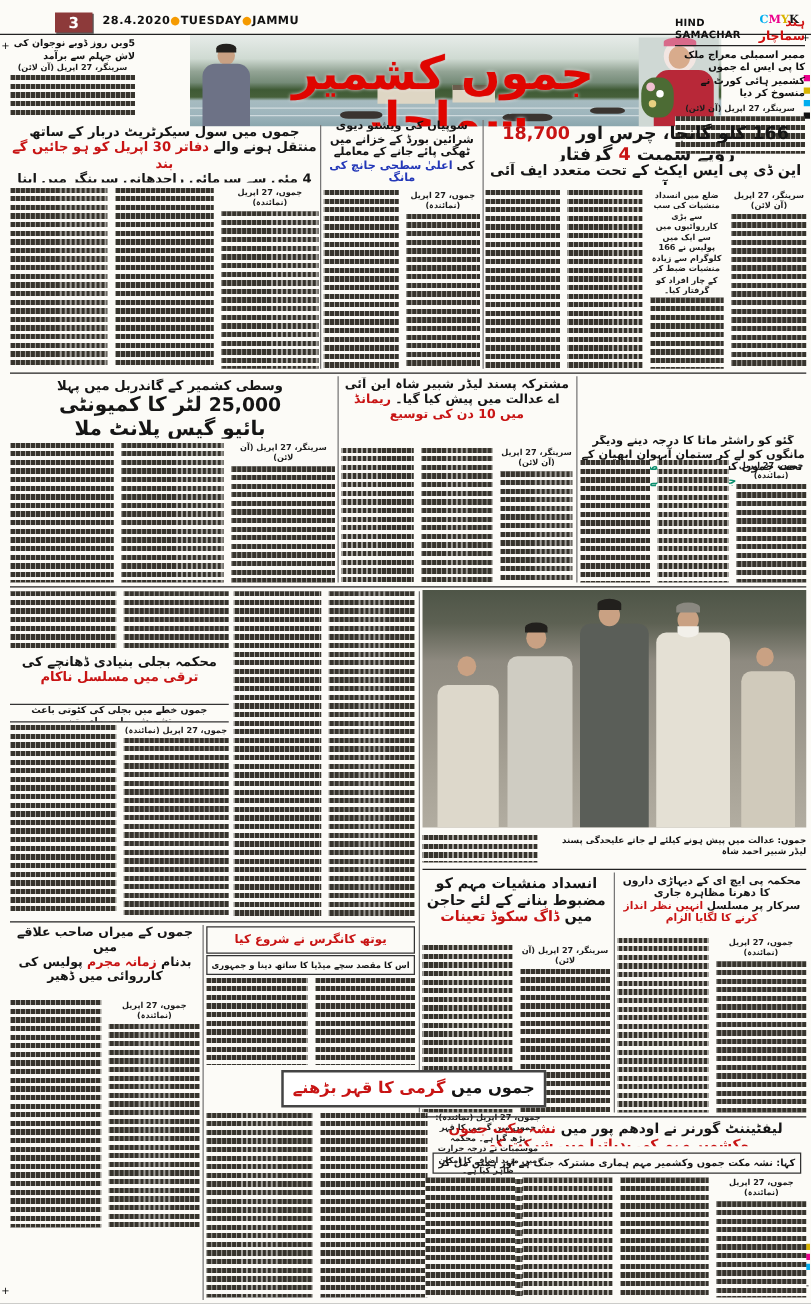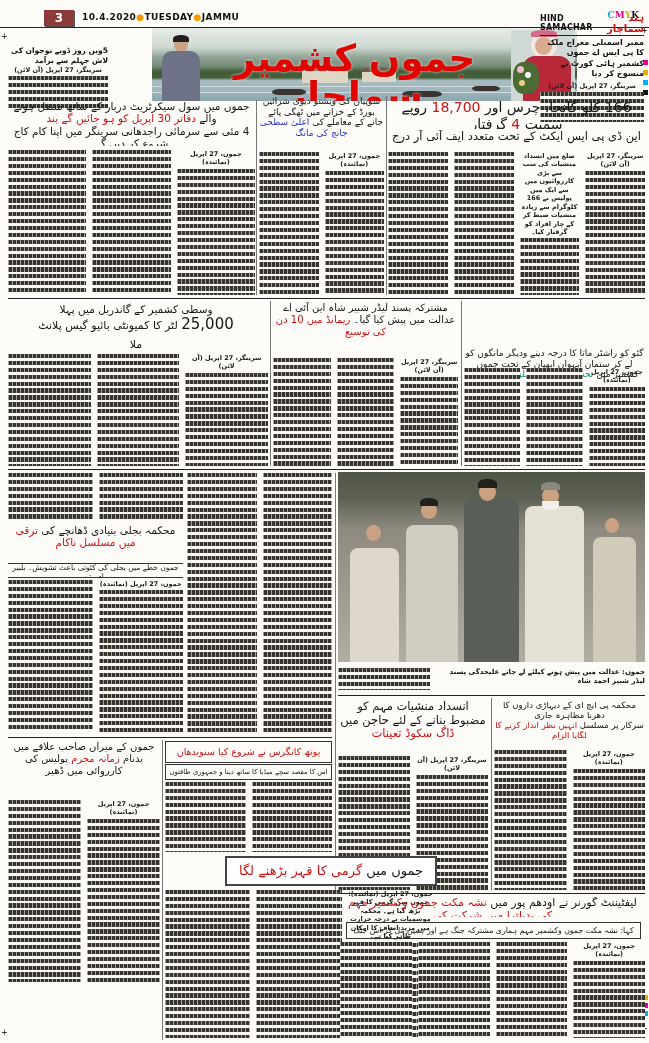--- a/index.html
+++ b/index.html
@@ -1,19 +1,19 @@
 <!DOCTYPE html>
 <html><head>
 <meta charset="utf-8">
 <style>
   html,body{margin:0;padding:0;background:#888;}
   #paper{position:relative;width:649px;height:1043px;background:#fcfbf7;overflow:hidden;
          font-family:"DejaVu Sans",sans-serif;}
   .s{position:absolute;}
-  .hl{font-family:"DejaVu Sans",sans-serif;font-weight:normal;color:#151515;direction:rtl;
+  .hl{font-family:"DejaVu Sans",sans-serif;font-weight:bold;color:#151515;direction:rtl;
       text-align:center;line-height:1.18;overflow:hidden;}
   .red{color:#c81414;}
   .teal{color:#0b8f6e;}
   .blue{color:#2438b8;}
   .cols{position:absolute;display:flex;flex-direction:row-reverse;gap:6px;}
   .c{flex:1 1 0;display:flex;flex-direction:column;min-width:0;}
   .dl{font-size:6.5px;direction:rtl;text-align:center;color:#1d1d1d;line-height:1.3;
       margin-bottom:2px;font-weight:bold;}
   .tx{flex:1;background-image:
         repeating-linear-gradient(90deg, rgba(252,251,247,.55) 0 1px, rgba(252,251,247,0) 1px 4px),
@@ -35,21 +35,21 @@
   .boat{position:absolute;background:#3a3430;border-radius:40%/100%;}
   .hboat{position:absolute;background:#ded6c4;border-top:4px solid #6a5c4c;}
   .mtitle{position:absolute;direction:rtl;text-align:center;font-weight:bold;color:#e00500;
           font-size:37px;text-shadow:0 0 3px rgba(255,255,255,.9),0 0 1px #7a0000;line-height:1;}
   .head{position:absolute;border-radius:50%;background:#c9a183;}
   .hair{position:absolute;border-radius:50% 50% 0 0;background:#22201d;}
   
   .brandrow{display:flex;align-items:baseline;justify-content:space-between;border-bottom:1.5px solid #222;padding-bottom:1px;}
   .brand-en{font-size:8px;font-weight:bold;color:#111;letter-spacing:.2px;}
   .brand-ur{font-size:10px;font-weight:bold;color:#d01010;direction:rtl;}
-  .lede{direction:rtl;text-align:right;font-weight:bold;color:#111;line-height:1.3;margin-top:16px;}
+  .lede{direction:rtl;text-align:right;font-weight:bold;color:#111;line-height:1.3;}
   
   .photo{background:linear-gradient(180deg,#4e5547 0%,#5d6153 14%,#8e8a80 30%,#a39e92 70%,#b2ad a1 100%);
          background:linear-gradient(180deg,#4e5547 0%,#5d6153 14%,#8e8a80 30%,#a39e92 70%,#b2ada1 100%);
          overflow:hidden;}
   .fig{position:absolute;bottom:0;border-radius:8px 8px 0 0;}
   
   .notice{border:2px solid #cc2222;background:#fff;padding:2px 3px;}
   .ribbon{background:#cc2222;color:#fff;font-size:7.5px;font-weight:bold;text-align:center;
           direction:rtl;padding:1px 2px;margin:0 6px 2px 6px;}
   .ntext{color:#cc2222;font-size:5.3px;direction:rtl;text-align:center;line-height:1.45;font-weight:bold;}
@@ -71,21 +71,21 @@
   <div class="regsq" style="left:643px;top:70px;background:#d8b400;"></div>
   <div class="regsq" style="left:643px;top:80px;background:#00aeef;"></div>
   <div class="regsq" style="left:643px;top:90px;background:#111;"></div>
   <div class="regsq" style="left:643px;top:995px;background:#d8b400;"></div>
   <div class="regsq" style="left:643px;top:1003px;background:#ec008c;"></div>
   <div class="regsq" style="left:643px;top:1011px;background:#00aeef;"></div>
 
   <div class="s cmyk" style="right:10px;top:3px;"><span style="color:#00aeef">C</span><span style="color:#ec008c">M</span><span style="color:#d8b400">Y</span><span style="color:#111">K</span></div>
 
   <div class="s pagenum" style="left:44px;top:10px;width:30px;height:16px;">3</div>
-  <div class="s date" style="left:82px;top:12px;"><span>10.4.2020</span><span class="dot">●</span><span>TUESDAY</span><span class="dot">●</span><span>JAMMU</span></div>
+  <div class="s date" style="left:82px;top:12px;"><span>28.4.2020</span><span class="dot">●</span><span>TUESDAY</span><span class="dot">●</span><span>JAMMU</span></div>
   <div class="ruleh" style="left:0;top:27px;width:649px;"></div>
 
   <div class="s mast" style="left:112px;top:28px;width:425px;height:73px;">
     <div class="streak" style="bottom:8px;"></div>
       <div class="streak" style="bottom:14px;"></div>
     <div class="hboat" style="left:150px;bottom:18px;width:46px;height:12px;"></div>
     <div class="hboat" style="left:210px;bottom:19px;width:34px;height:10px;"></div>
     <div class="boat" style="left:120px;bottom:6px;width:34px;height:6px;"></div>
     <div class="boat" style="left:250px;bottom:4px;width:40px;height:6px;"></div>
     <div class="boat" style="left:320px;bottom:10px;width:28px;height:5px;"></div>
@@ -175,21 +175,21 @@
         <div class="tx"></div>
       </div>
   </div>
 
   <div class="rulev" style="left:256px;top:100px;height:195px;"></div>
   <div class="rulev" style="left:386px;top:96px;height:199px;"></div>
   <div class="ruleh" style="left:8px;top:298px;width:637px;"></div>
 
   <div class="s hl" style="left:36px;top:303px;width:200px;height:48px;">
     <div style="font-size:10.5px;">وسطی کشمیر کے گاندربل میں پہلا</div>
-    <div><span style="font-size:15px;">25,000</span><span style="font-size:11px;"> لٹر کا کمیونٹی بائیو گیس پلانٹ ملا</span></div>
+    <div><span style="font-size:15px;">25,000</span><span style="font-size:16px;"> لٹر کا کمیونٹی بائیو گیس پلانٹ ملا</span></div>
   </div>
   <div class="cols" style="left:8px;top:354px;width:260px;height:112px;">
     <div class="c">
         <div class="dl">سرینگر، 27 اپریل (آن لائن)</div>
         <div class="tx"></div>
       </div>
     <div class="c">
         <div class="tx"></div>
       </div>
     <div class="c">

